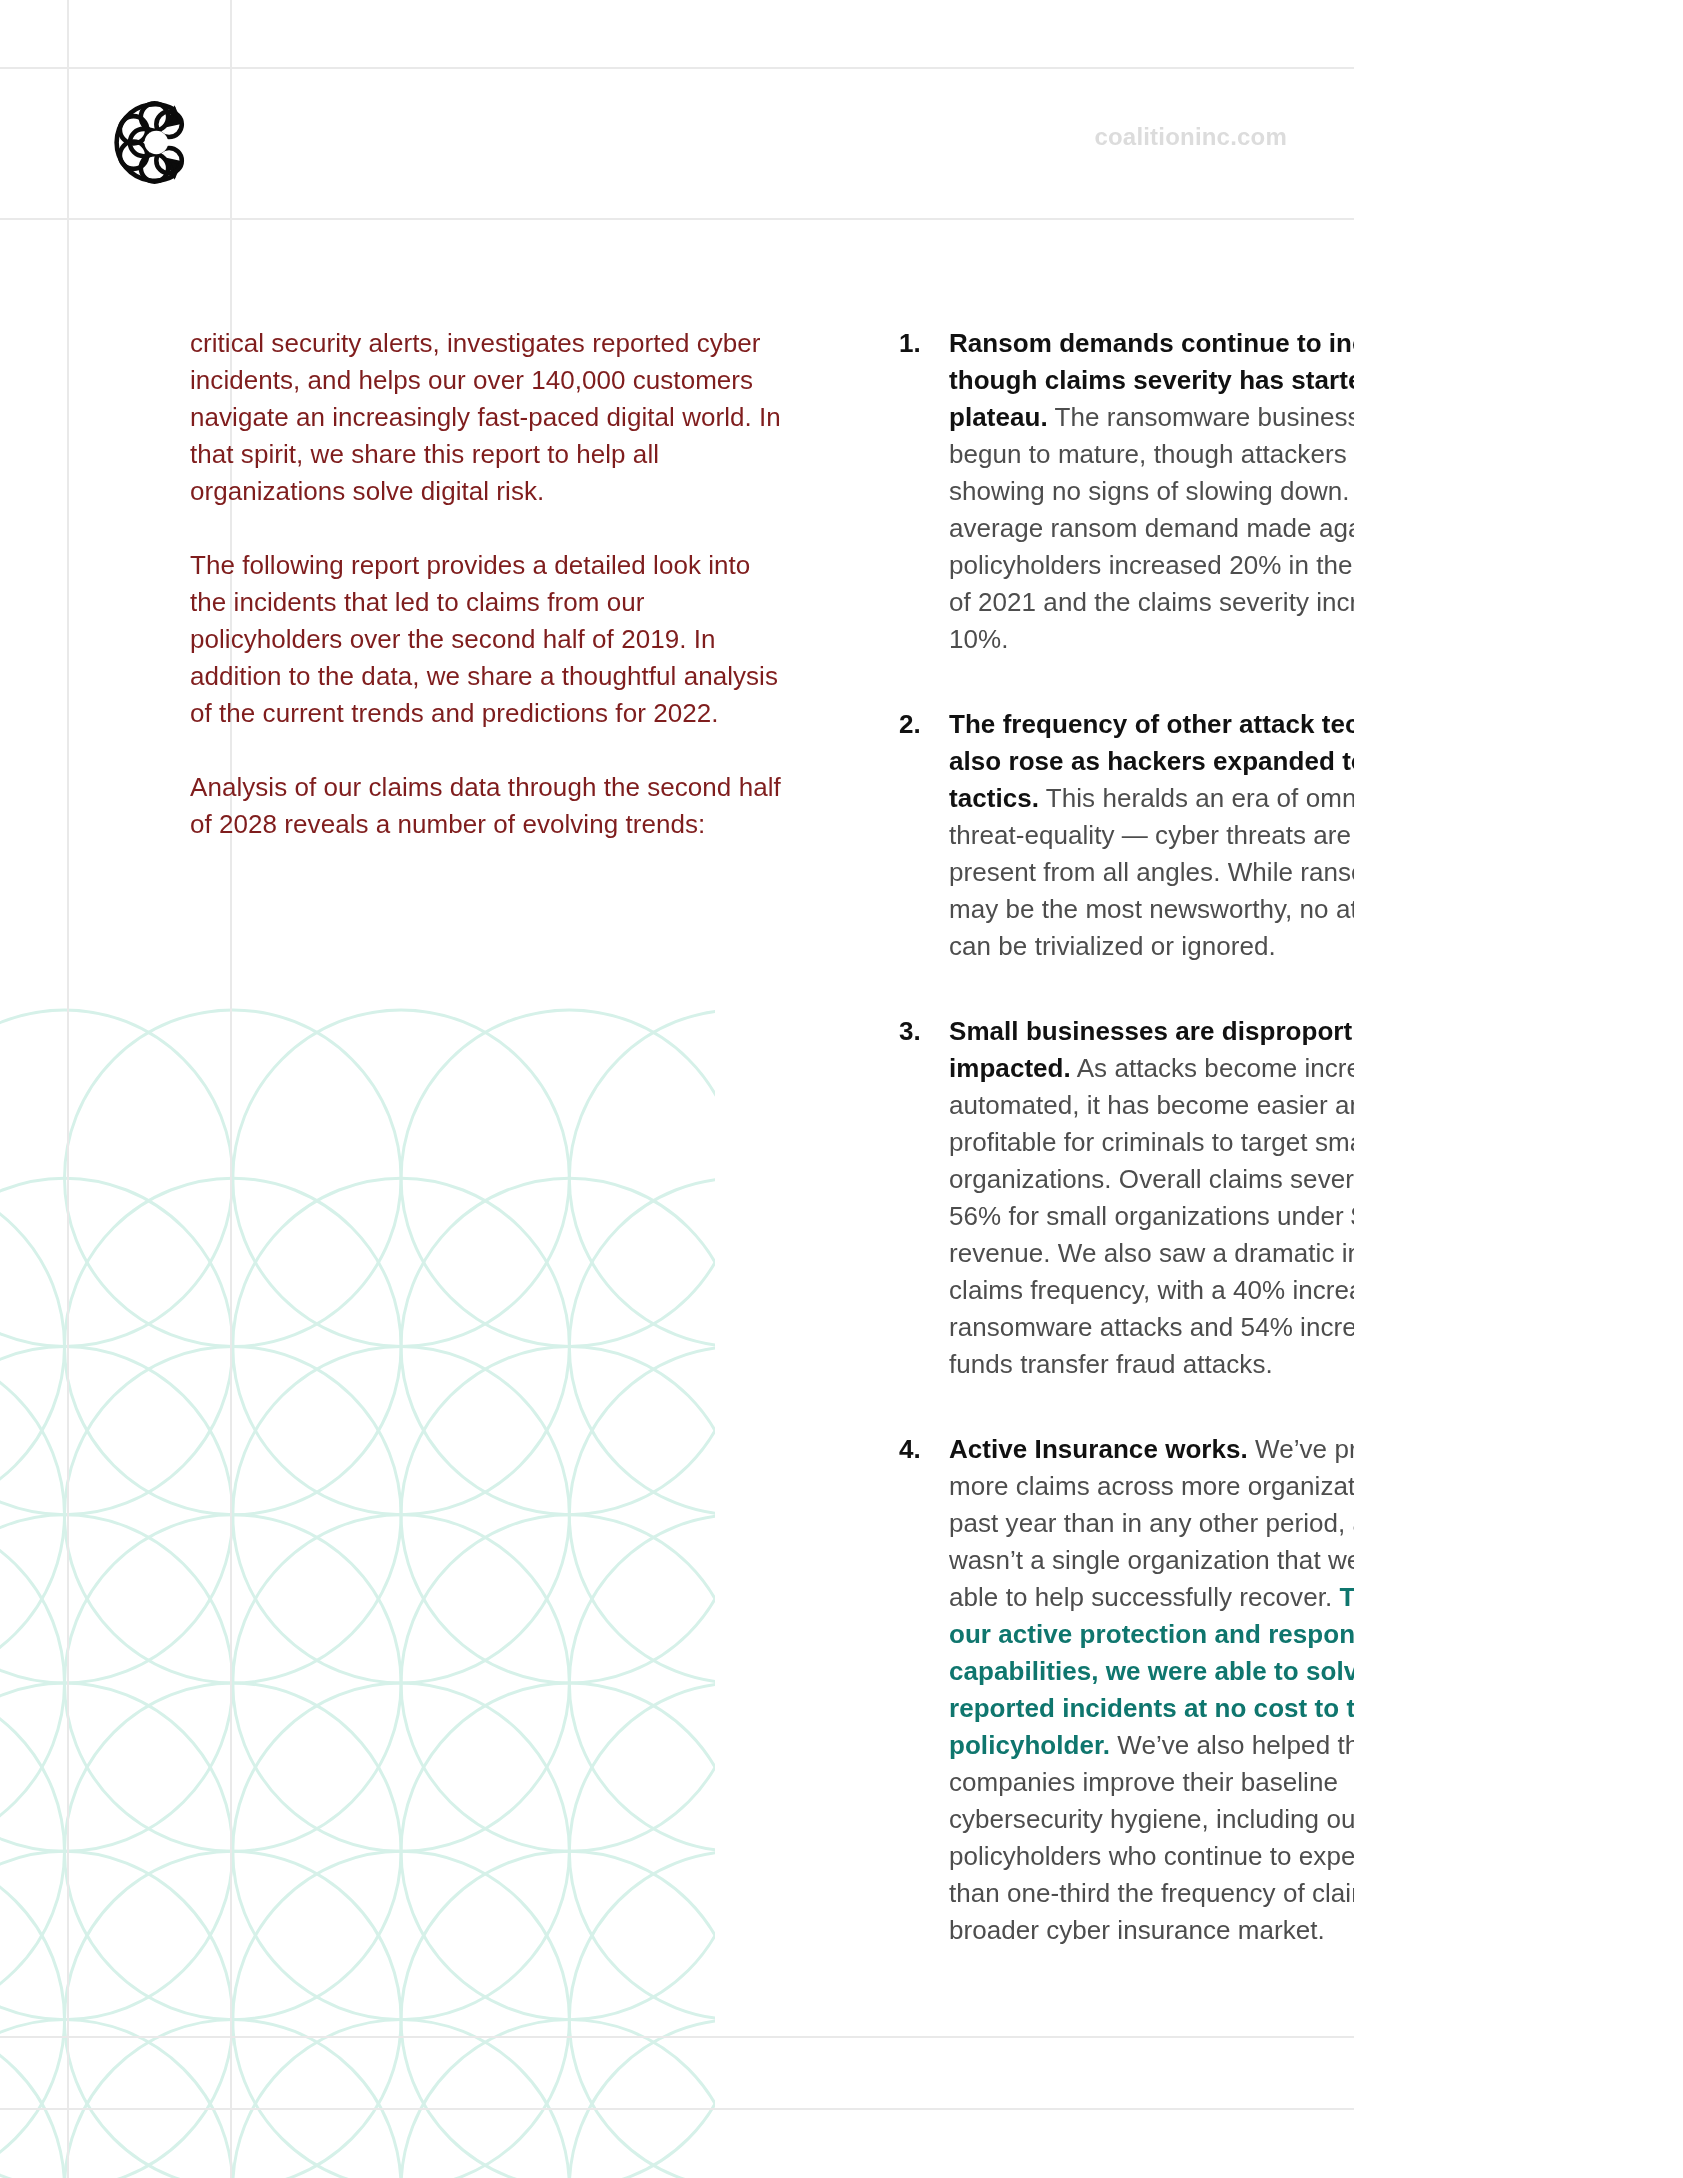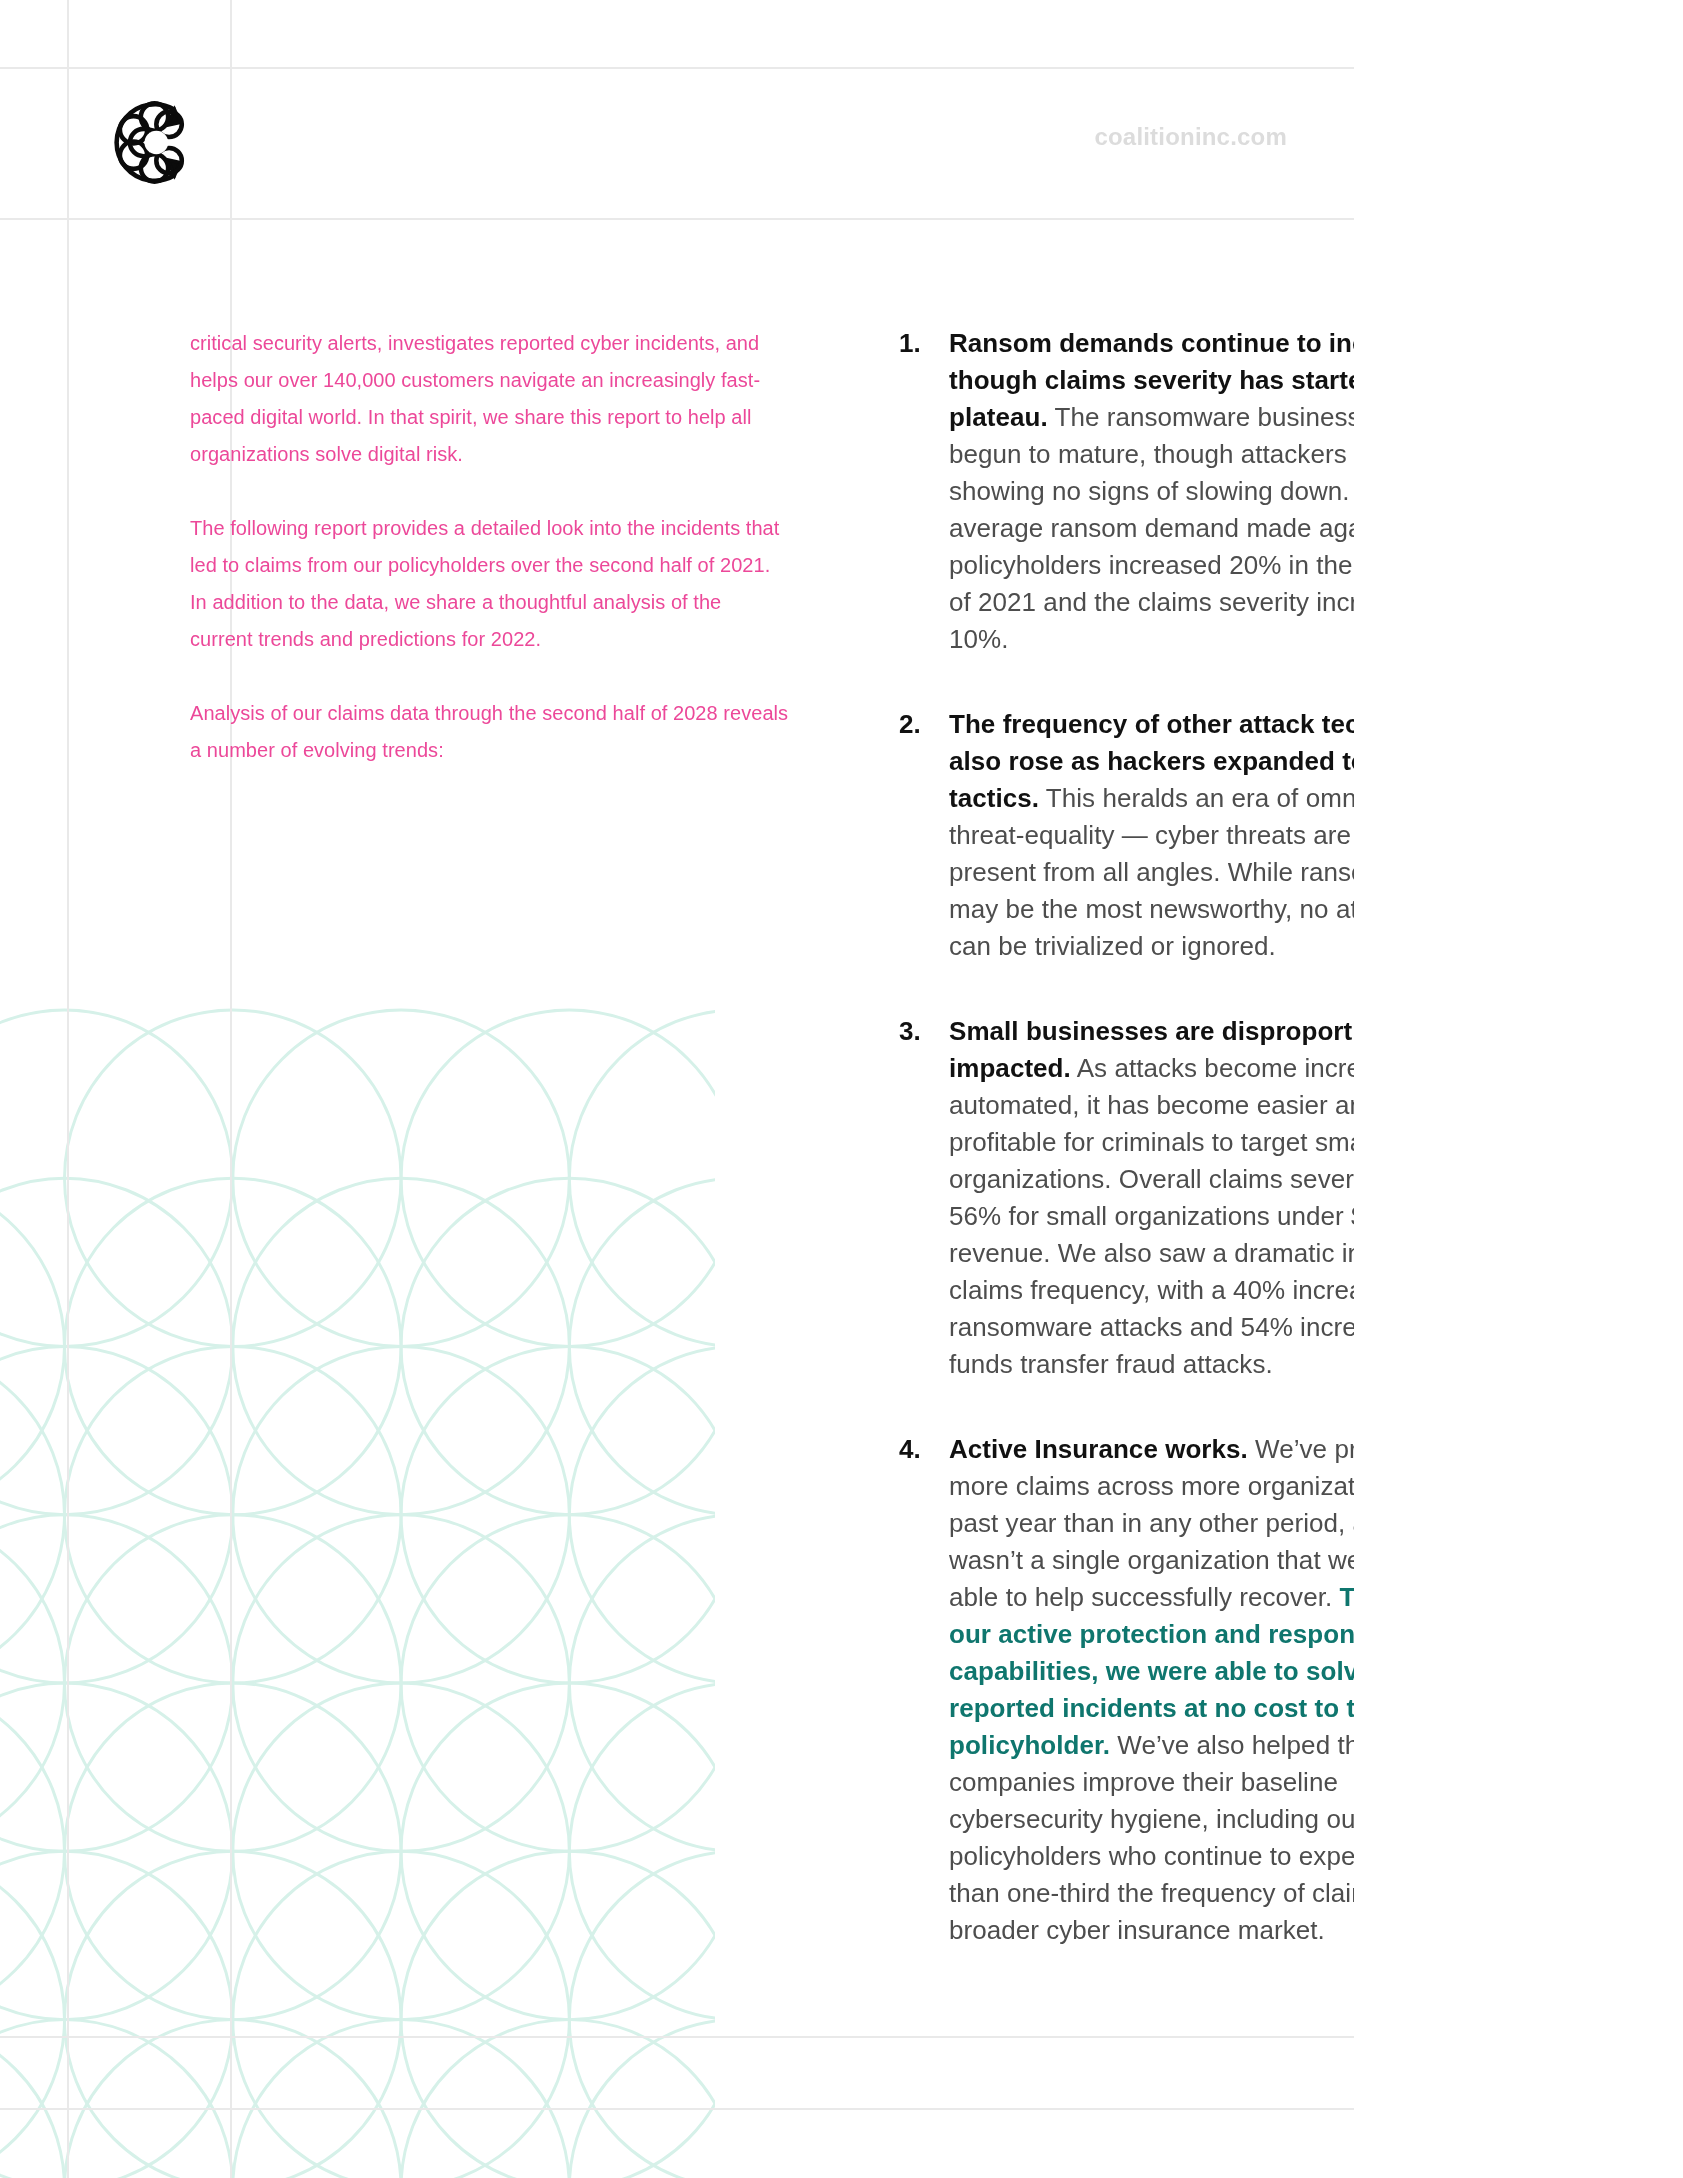--- a/index.html
+++ b/index.html
@@ -71,23 +71,23 @@
     width: 599px;
   }
   .col-right {
     position: absolute;
     left: 899px;
     top: 325px;
     width: 594px;
   }
 
   .para {
-    font-size: 20px;
+    font-size: 26px;
     line-height: 37px;
-    color: #ec4899;
+    color: #7f1d1d;
     margin: 0 0 37px 0;
     letter-spacing: 0.05px;
   }
   .para:last-child { margin-bottom: 0; }
 
   
   .trend-list {
     margin: 0;
     padding: 0;
     list-style: none;
@@ -224,21 +224,21 @@
         <circle cx="38" cy="50" r="15"></circle>
       </g>
       <circle cx="52" cy="50" r="13" fill="#ffffff"></circle>
     </svg>
   </div>
 
   <div class="site-url">coalitioninc.com</div>
 
   <div class="col-left">
     <p class="para">critical security alerts, investigates reported cyber incidents, and helps our over 140,000 customers navigate an increasingly fast-paced digital world. In that spirit, we share this report to help all organizations solve digital risk.</p>
-    <p class="para">The following report provides a detailed look into the incidents that led to claims from our policyholders over the second half of 2021. In addition to the data, we share a thoughtful analysis of the current trends and predictions for 2022.</p>
+    <p class="para">The following report provides a detailed look into the incidents that led to claims from our policyholders over the second half of 2019. In addition to the data, we share a thoughtful analysis of the current trends and predictions for 2022.</p>
     <p class="para">Analysis of our claims data through the second half of 2028 reveals a number of evolving trends:</p>
   </div>
 
   <div class="col-right">
     <ol class="trend-list">
 
       <li class="trend-item">
         <span class="trend-num">1.</span>
         <span class="trend-lead">Ransom demands continue to increase, though claims severity has started to plateau.</span><span> The ransomware business model has begun to mature, though attackers are showing no signs of slowing down. The average ransom demand made against our policyholders increased 20% in the latter half of 2021 and the claims severity increased 10%.</span><span class="trend-strong"></span><span></span>
       </li>

